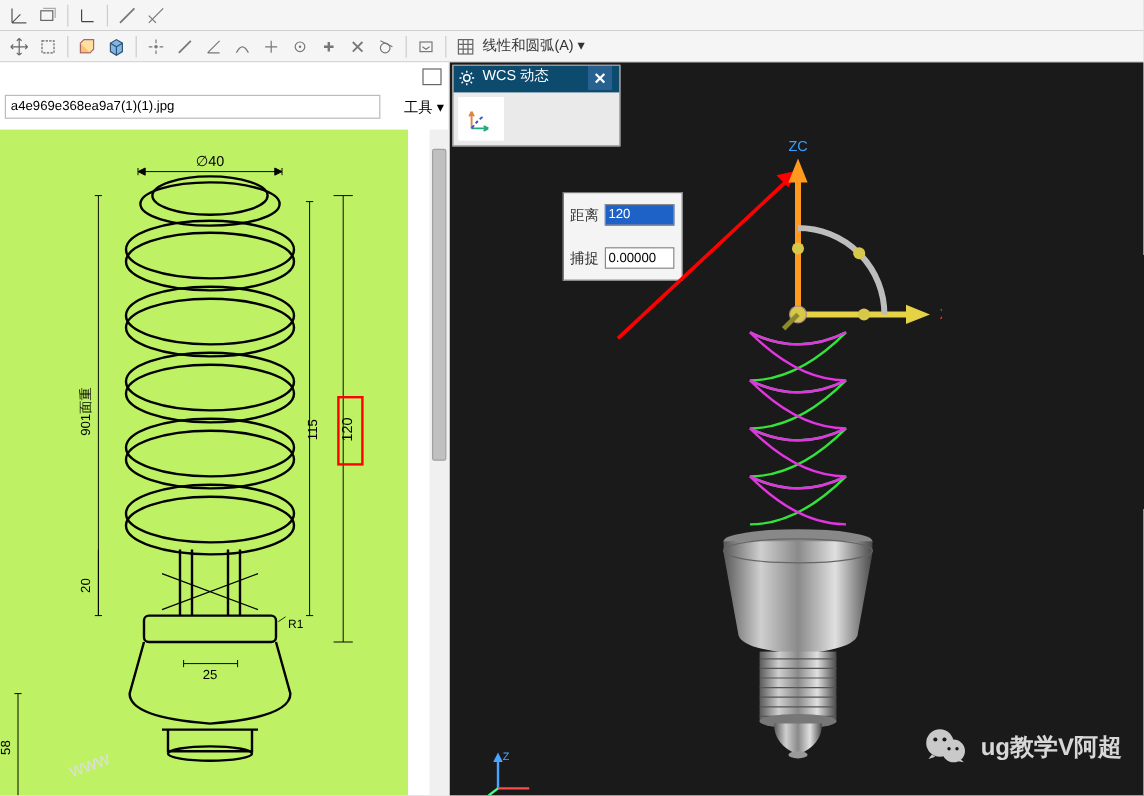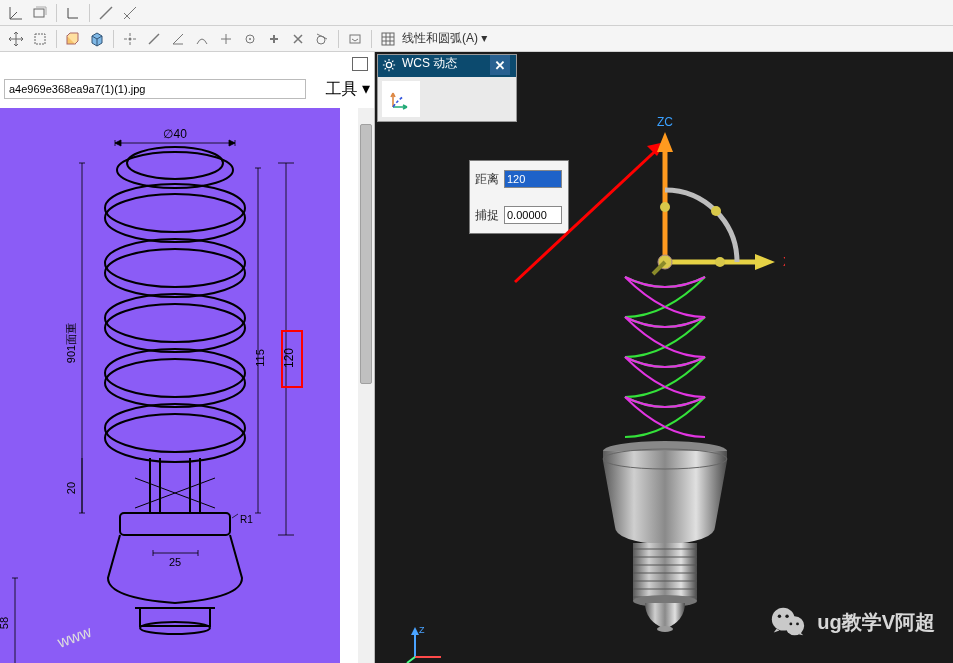--- a/index.html
+++ b/index.html
@@ -15,24 +15,24 @@
 
 .main { display: flex; height: calc(663px - 52px); }
 .left-pane { width: 375px; background: #fff; position: relative; border-right: 1px solid #bbb; }
 .right-pane { flex: 1; background: #1a1a1a; position: relative; overflow: hidden; }
 
 
 .left-head { height: 24px; display: flex; align-items: center; justify-content: flex-end; padding-right: 4px; }
 .win-max { width: 16px; height: 14px; border: 1px solid #666; margin-right: 2px; cursor: pointer; }
 .left-sub { height: 26px; display: flex; align-items: center; padding: 0 4px; gap: 20px; }
 .path-input { flex: 1; height: 20px; font-size: 11px; border: 1px solid #bbb; padding: 0 4px; background: #fff; }
-.tool-label { font-size: 16px; cursor: pointer; }
-
-
-.drawing-area { position: absolute; top: 56px; left: 0; width: 340px; height: 555px; background: #8b5cf6; }
+.tool-label { font-size: 12px; cursor: pointer; }
+
+
+.drawing-area { position: absolute; top: 56px; left: 0; width: 340px; height: 555px; background: #bef264; }
 .drawing-area svg { width: 100%; height: 100%; }
 .scroll-v { position: absolute; top: 56px; right: 0; width: 16px; height: 555px; background: #f0f0f0; display: flex; flex-direction: column; }
 .scroll-v .thumb { margin: 16px 2px 0; height: 260px; background: #c0c0c0; border: 1px solid #a0a0a0; border-radius: 2px; }
 
 .red-box { position: absolute; border: 2px solid #ff0000; }
 
 
 .wcs-panel { position: absolute; left: 2px; top: 2px; width: 140px; background: #eaeaea; border: 1px solid #999; }
 .wcs-title { height: 22px; background: #0c4a6e; color: #fff; font-size: 12px; display: flex; align-items: flex-start; padding: 0 6px; justify-content: space-between; }
 .wcs-close { width: 20px; height: 20px; background: #286090; color: #fff; display: flex; align-items: center; justify-content: center; cursor: pointer; font-size: 13px; font-weight: bold; }

